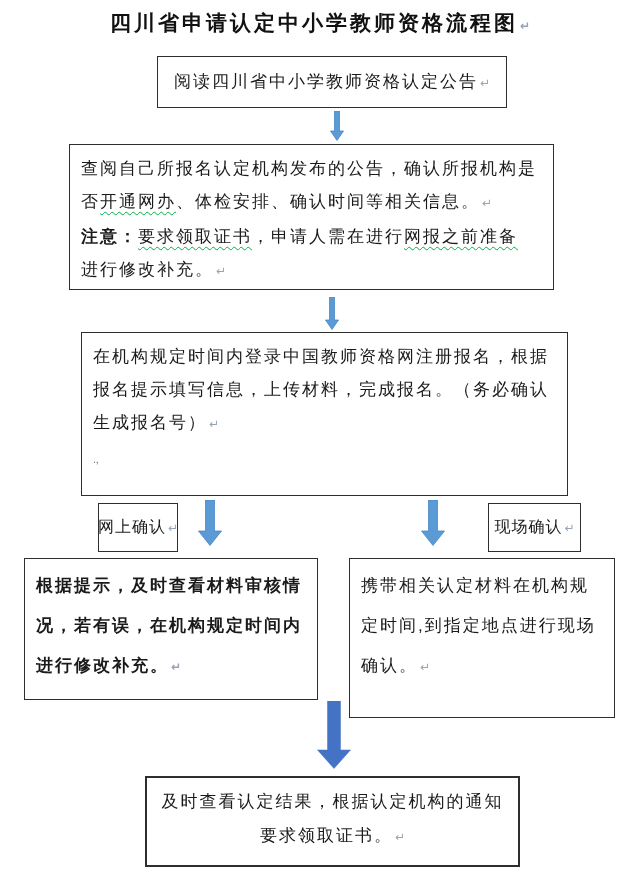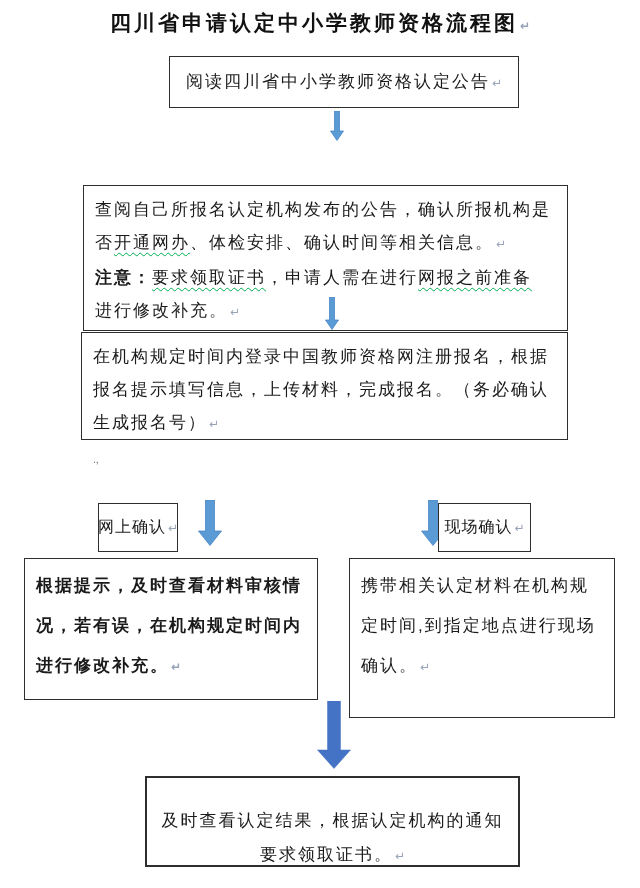--- a/index.html
+++ b/index.html
@@ -36,76 +36,76 @@
 </style>
 </head>
 <body>
 
 <div id="canvas">
 
   <div class="page-title">
       <div class="tline"><span>四川省申请认定中小学教师资格流程图</span><span class="cr">↵</span></div>
     </div>
 
-  <div class="fbox center-one" style="left:157px;top:56px;width:350px;height:52px;margin-left:12px;">
+  <div class="fbox center-one" style="left:157px;top:56px;width:350px;height:52px;">
       <div class="tline"><span>阅读四川省中小学教师资格认定公告</span><span class="cr">↵</span></div>
     </div>
 
   <svg class="arrow" style="left:330px;top:111px;" width="14" height="30" viewBox="0 0 14 30">
     <path d="M4.5 0 L9.5 0 L9.5 20 L13.5 20 L7 29.5 L0.5 20 L4.5 20 Z" fill="var(--arrow-light)" stroke="var(--arrow-light-stroke)" stroke-width="0.8"></path>
   </svg>
 
-  <div class="fbox pad" style="left:83px;top:144px;width:485px;height:146px;margin-top:41px;">
+  <div class="fbox pad" style="left:69px;top:144px;width:485px;height:146px;">
       <div class="tline"><span>查阅自己所报名认定机构发布的公告，确认所报机构是</span></div>
       <div class="tline"><span>否</span><span class="u">开通网办</span><span>、体检安排、确认时间等相关信息。</span><span class="cr">↵</span></div>
       <div class="tline"><span class="b">注意：</span><span class="u">要求领取证书</span><span>，申请人需在进行</span><span class="u">网报之前准备</span></div>
       <div class="tline"><span>进行修改补充。</span><span class="cr">↵</span></div>
     </div>
 
   <svg class="arrow" style="left:325px;top:297px;" width="14" height="33" viewBox="0 0 14 33">
     <path d="M4.5 0 L9.5 0 L9.5 23 L13.5 23 L7 32.5 L0.5 23 L4.5 23 Z" fill="var(--arrow-light)" stroke="var(--arrow-light-stroke)" stroke-width="0.8"></path>
   </svg>
 
-  <div class="fbox pad" style="left:81px;top:332px;width:487px;height:108px;">
+  <div class="fbox pad" style="left:81px;top:332px;width:487px;height:164px;">
       <div class="tline"><span>在机构规定时间内登录中国教师资格网注册报名，根据</span></div>
       <div class="tline"><span>报名提示填写信息，上传材料，完成报名。（务必确认</span></div>
       <div class="tline"><span>生成报名号）</span><span class="cr">↵</span></div>
       <div class="tline"><span class="tiny">.,</span></div>
     </div>
 
   <div class="fbox label-box" style="left:98px;top:503px;width:80px;height:49px;">
       <div class="tline"><span>网上确认</span><span class="cr">↵</span></div>
     </div>
 
   <svg class="arrow" style="left:198px;top:500px;" width="24" height="46" viewBox="0 0 24 46">
     <path d="M7.5 0 L16.5 0 L16.5 31 L23.5 31 L12 45.5 L0.5 31 L7.5 31 Z" fill="var(--arrow-light)" stroke="var(--arrow-light-stroke)" stroke-width="0.8"></path>
   </svg>
 
   <svg class="arrow" style="left:421px;top:500px;" width="24" height="46" viewBox="0 0 24 46">
     <path d="M7.5 0 L16.5 0 L16.5 31 L23.5 31 L12 45.5 L0.5 31 L7.5 31 Z" fill="var(--arrow-light)" stroke="var(--arrow-light-stroke)" stroke-width="0.8"></path>
   </svg>
 
-  <div class="fbox label-box" style="left:438px;top:503px;width:93px;height:49px;">
+  <div class="fbox label-box" style="left:488px;top:503px;width:93px;height:49px;">
       <div class="tline"><span>现场确认</span><span class="cr">↵</span></div>
     </div>
 
   <div class="fbox pad lh40" style="left:24px;top:558px;width:294px;height:142px;font-weight:bold;">
       <div class="tline"><span>根据提示，及时查看材料审核情</span></div>
       <div class="tline"><span>况，若有误，在机构规定时间内</span></div>
       <div class="tline"><span>进行修改补充。</span><span class="cr">↵</span></div>
     </div>
 
   <div class="fbox pad lh40" style="left:349px;top:558px;width:266px;height:160px;">
       <div class="tline"><span>携带相关认定材料在机构规</span></div>
       <div class="tline"><span>定时间,到指定地点进行现场</span></div>
       <div class="tline"><span>确认。</span><span class="cr">↵</span></div>
     </div>
 
   <svg class="arrow" style="left:317px;top:701px;" width="34" height="68" viewBox="0 0 34 68">
     <path d="M10.5 0 L23.5 0 L23.5 49 L33.5 49 L17 67.5 L0.5 49 L10.5 49 Z" fill="var(--arrow-dark)" stroke="var(--arrow-dark)" stroke-width="0.5"></path>
   </svg>
 
-  <div class="fbox thick-border lh34 center-lines" style="left:145px;top:776px;width:375px;height:91px;padding-top:26px;">
+  <div class="fbox thick-border lh34 center-lines" style="left:145px;top:776px;width:375px;height:91px;padding-top:7px;">
       <div class="tline"><span>及时查看认定结果，根据认定机构的通知</span></div>
       <div class="tline"><span>要求领取证书。</span><span class="cr">↵</span></div>
     </div>
 
 </div>
 
 </body></html>

